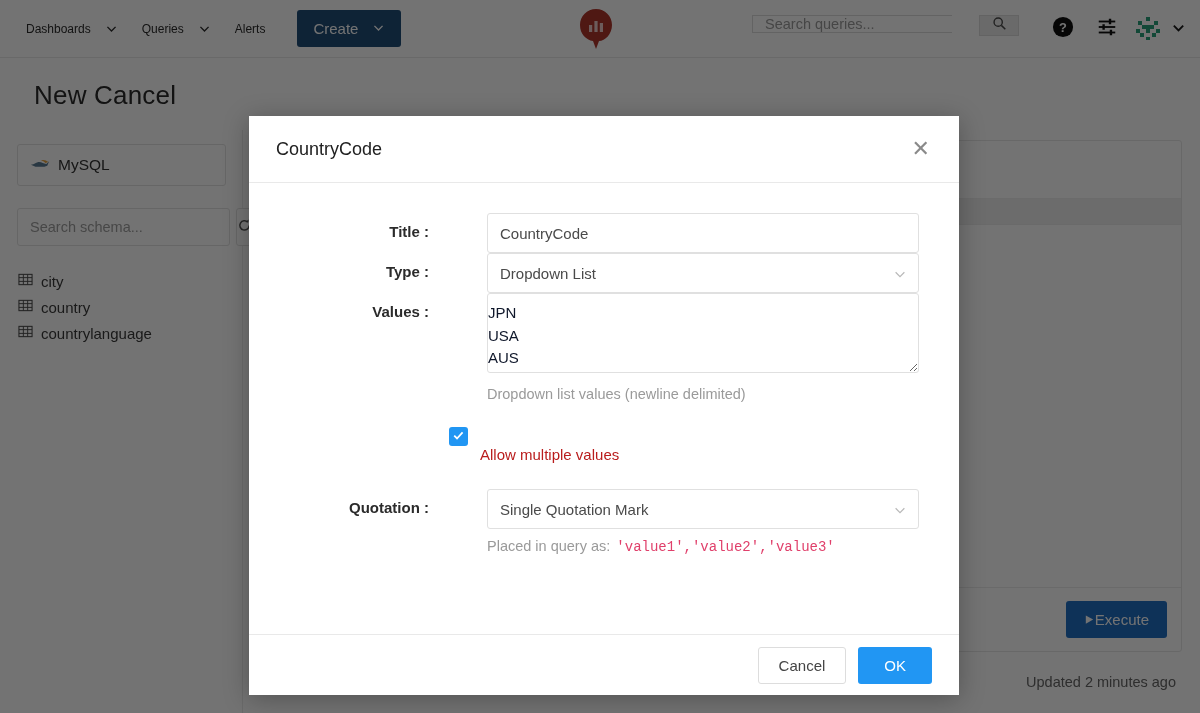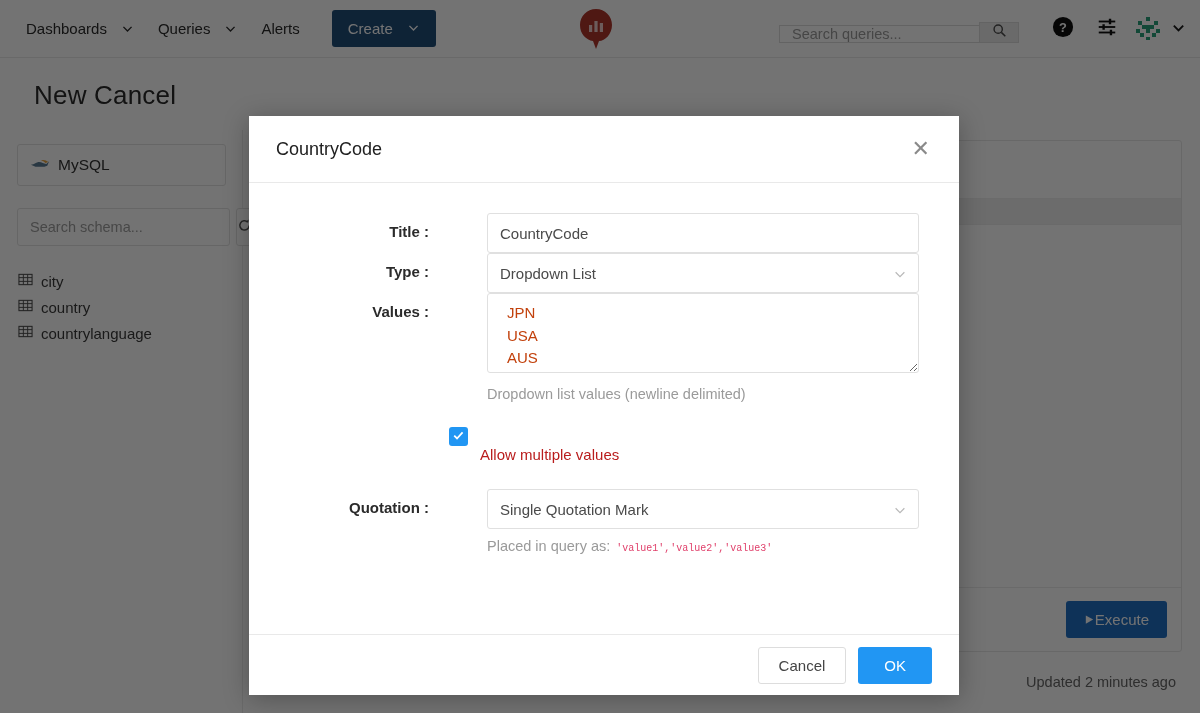--- a/index.html
+++ b/index.html
@@ -22,21 +22,21 @@
     height: 58px;
     background: #ffffff;
     border-bottom: 1px solid #e8e8e8;
     display: flex;
     align-items: center;
     padding: 0 14px;
   }
   .nav-left { display: flex; align-items: center; gap: 0; }
   .nav-item {
     display: flex; align-items: center;
-    font-size: 15px; color: #2b2b2b;
+    font-size: 12px; color: #2b2b2b;
     padding: 8px 12px;
     cursor: pointer;
     white-space: nowrap;
   }
   .nav-caret {
     display: inline-block;
     margin-left: 14px;
     width: 13px; height: 13px;
   }
   .nav-caret svg { display:block; }
@@ -57,23 +57,24 @@
     left: 578px; top: 8px;
     width: 36px; height: 42px;
   }
   .nav-right {
     position: absolute;
     right: 14px; top: 0;
     height: 58px;
     display: flex; align-items: center; gap: 0;
   }
   .search-group {
-    display: flex; align-items: flex-end;
+    display: flex; align-items: flex-start;
     height: 28px;
     margin-right: 22px;
+    gap: 27px;
   }
   .search-input {
     width: 200px;
     border: 1px solid #dcdcdc;
     border-right: none;
     background: #fff;
     padding: 0 12px;
     font-size: 14.5px;
     color: #333;
     font-family: inherit;
@@ -288,38 +289,38 @@
   .sel-caret {
     position: absolute;
     right: 12px; top: 14px;
     pointer-events: none;
   }
   .txt-area {
     width: 100%;
     height: 80px;
     border: 1px solid #e0e0e0;
     border-radius: 3px;
-    padding: 8px 19px;
+    padding: 8px 0;
     font-size: 15px;
     line-height: 22.5px;
-    color: #c2410c;
+    color: #0f172a;
     font-family: inherit;
     outline: none;
     resize: vertical;
     background: #fff;
     overflow: hidden;
   }
   .help-text {
     font-size: 14.5px;
     color: #9a9a9a;
     margin-top: 9px;
   }
   .help-code {
     font-family: "Liberation Mono", monospace;
-    font-size: 10px;
+    font-size: 14px;
     color: #e0406b;
     margin-left: 6px;
   }
   .check-row {
     display: flex; align-items: center;
     gap: 12px;
     margin: 8px 0 26px 150px;
     padding-left: 10px;
   }
   .checkbox {

